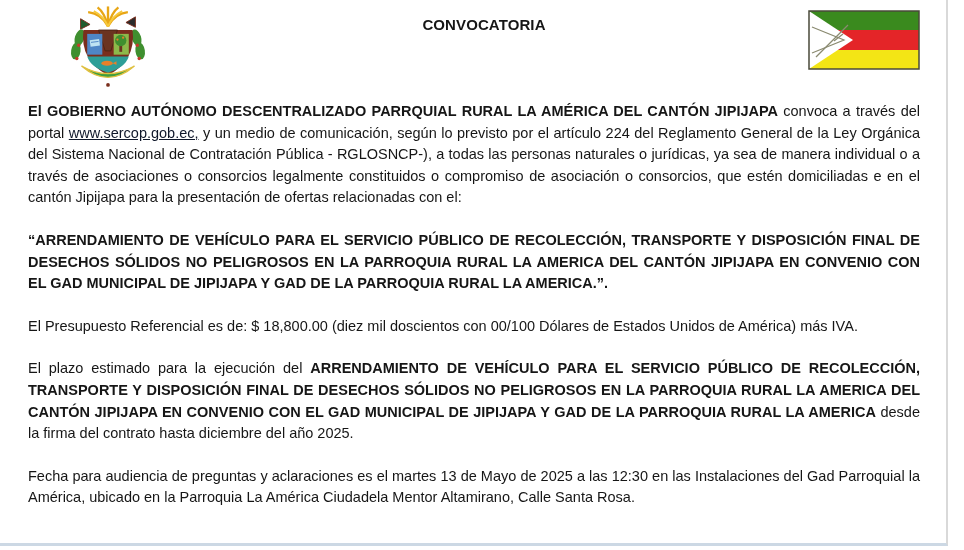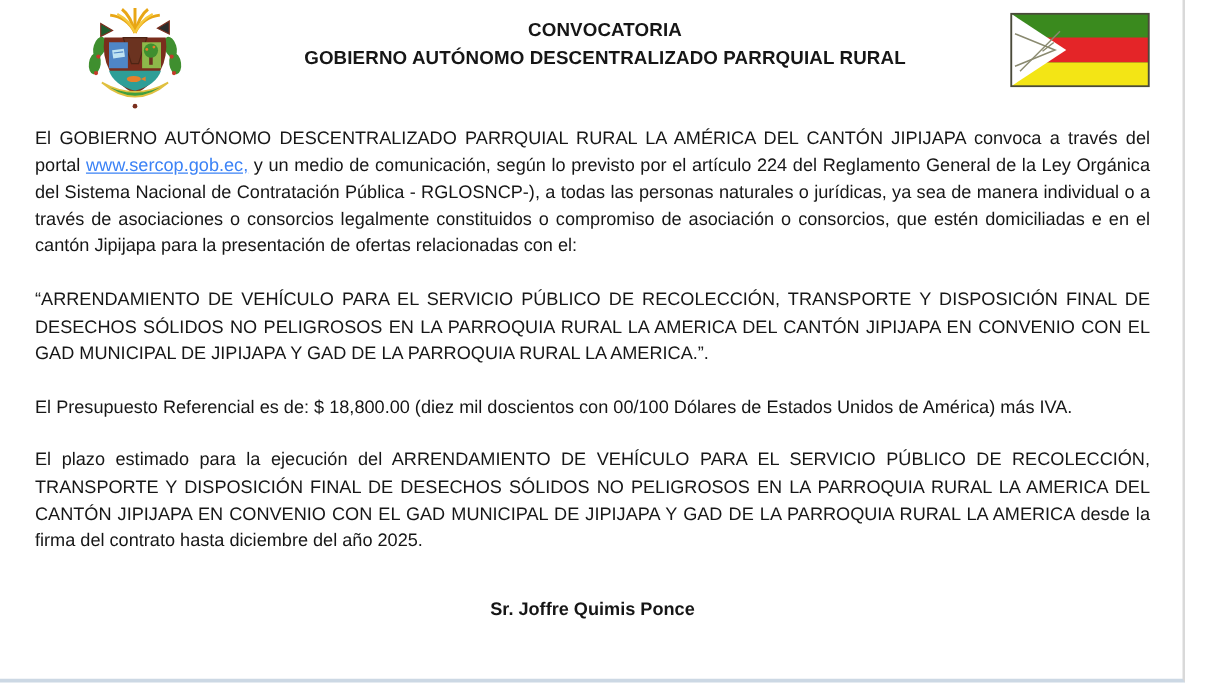--- a/index.html
+++ b/index.html
@@ -8,22 +8,22 @@
     position:relative;width:946px;height:543px;background:#ffffff;
     border-right:2px solid #d9d9d9;border-bottom:3px solid #ccd8e4;
     overflow:hidden;box-sizing:content-box;
   }
   .header{display:flex;align-items:flex-start;padding:5px 12px 0 28px;height:92px;box-sizing:border-box;}
   .logo-wrap{width:104px;margin-left:28px;flex:0 0 auto;}
   .titles{flex:1 1 auto;text-align:center;font-weight:bold;font-size:15px;line-height:22px;padding-top:9px;letter-spacing:.1px;}
   .flag-wrap{width:112px;flex:0 0 auto;margin-top:5px;margin-right:14px;}
   .content{padding:9px 26px 0 28px;font-size:14.5px;line-height:21.6px;text-align:justify;}
   .content p{margin:0 0 21px 0;}
-  b,.bold{font-weight:normal;}
-  a.doc-link{color:#3b82f6;text-decoration:underline;}
+  b,.bold{font-weight:bold;}
+  a.doc-link{color:#0f172a;text-decoration:underline;}
   .signature{margin-top:32px;text-align:center;font-weight:bold;font-size:14.5px;line-height:22px;}
 </style>
 </head>
 <body>
 
 <div class="page">
 
   <div class="header">
 
     <div class="logo-wrap">
@@ -75,21 +75,20 @@
         <ellipse cx="54" cy="61" rx="6" ry="2.6" fill="#e8802a"></ellipse>
         <path d="M60 61 l4 -2 l0 4 z" fill="#e8802a"></path>
 
         <path d="M27 64 Q55 88 83 64 Q55 80 27 64 Z" fill="#3f9f3f" stroke="#e0c040" stroke-width="1.5"></path>
         <circle cx="55" cy="84" r="2" fill="#7a2e1d"></circle>
       </svg>
     </div>
 
     <div class="titles">
       <div>CONVOCATORIA</div>
-      <div>GOBIERNO AUTÓNOMO DESCENTRALIZADO PARRQUIAL RURAL</div>
     </div>
 
     <div class="flag-wrap">
       <svg width="112" height="60" viewBox="0 0 112 60" xmlns="http://www.w3.org/2000/svg">
         <rect x="1" y="1" width="110" height="58" fill="#3a8a1e"></rect>
         <rect x="1" y="20" width="110" height="20" fill="#e42528"></rect>
         <rect x="1" y="40" width="110" height="19" fill="#f3e515"></rect>
         <path d="M1 1 L45 30 L1 59 Z" fill="#ffffff"></path>
         <g stroke="#8a8a70" stroke-width="1.2" fill="none">
           <path d="M4 17 L36 30 L4 43"></path>
@@ -105,20 +104,21 @@
   <div class="content">
 
     <p><b>El GOBIERNO AUTÓNOMO DESCENTRALIZADO PARRQUIAL RURAL LA AMÉRICA DEL CANTÓN JIPIJAPA</b><span> convoca a través del portal </span><a href="#" class="doc-link">www.sercop.gob.ec,</a><span> y un medio de comunicación, según lo previsto por el artículo 224 del Reglamento General de la Ley Orgánica del Sistema Nacional de Contratación Pública - RGLOSNCP-), a todas las personas naturales o jurídicas, ya sea de manera individual o a través de asociaciones o consorcios legalmente constituidos o compromiso de asociación o consorcios, que estén domiciliadas e en el cantón Jipijapa para la presentación de ofertas relacionadas con el:</span></p>
 
     <p class="bold">“ARRENDAMIENTO DE VEHÍCULO PARA EL SERVICIO PÚBLICO DE RECOLECCIÓN, TRANSPORTE Y DISPOSICIÓN FINAL DE DESECHOS SÓLIDOS NO PELIGROSOS EN LA PARROQUIA RURAL LA AMERICA DEL CANTÓN JIPIJAPA EN CONVENIO CON EL GAD MUNICIPAL DE JIPIJAPA Y GAD DE LA PARROQUIA RURAL LA AMERICA.”.</p>
 
     <p>El Presupuesto Referencial es de: $ 18,800.00 (diez mil doscientos con 00/100 Dólares de Estados Unidos de América) más IVA.</p>
 
     <p><span>El plazo estimado para la ejecución del </span><b>ARRENDAMIENTO DE VEHÍCULO PARA EL SERVICIO PÚBLICO DE RECOLECCIÓN, TRANSPORTE Y DISPOSICIÓN FINAL DE DESECHOS SÓLIDOS NO PELIGROSOS EN LA PARROQUIA RURAL LA AMERICA DEL CANTÓN JIPIJAPA EN CONVENIO CON EL GAD MUNICIPAL DE JIPIJAPA Y GAD DE LA PARROQUIA RURAL LA AMERICA</b><span> desde la firma del contrato hasta diciembre del año 2025.</span></p>
 
+    <p>Fecha para audiencia de preguntas y aclaraciones es el martes 13 de Mayo de 2025 a las 12:30 en las Instalaciones del Gad Parroquial la América, ubicado en la Parroquia La América Ciudadela Mentor Altamirano, Calle Santa Rosa.</p>
 
     <div class="signature">
       <div>Sr. Joffre Quimis Ponce</div>
 
     </div>
 
   </div>
 
 </div>
 

